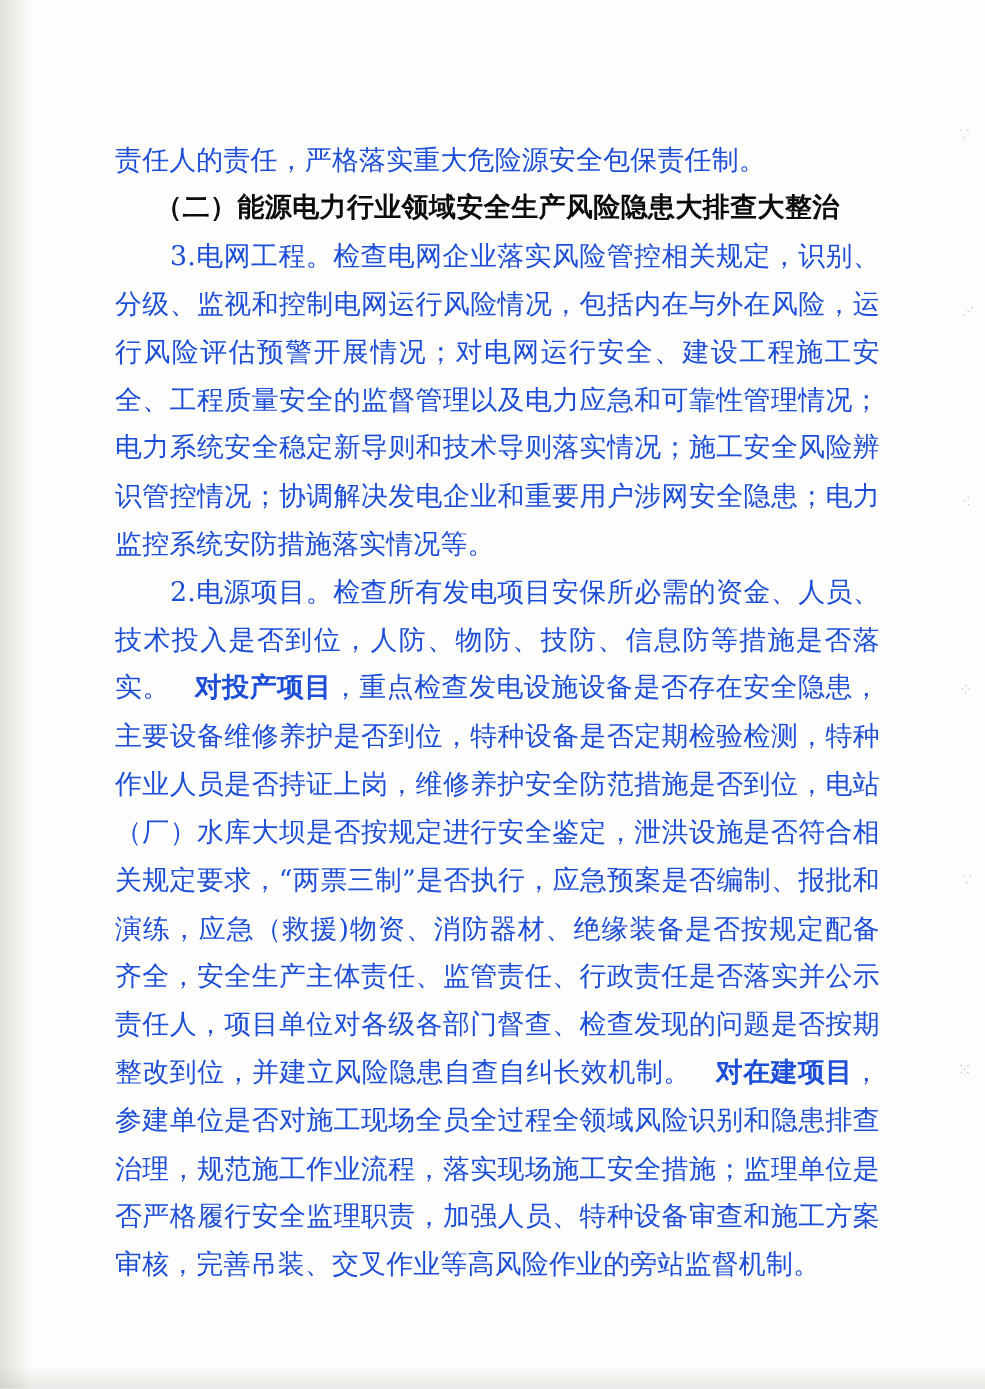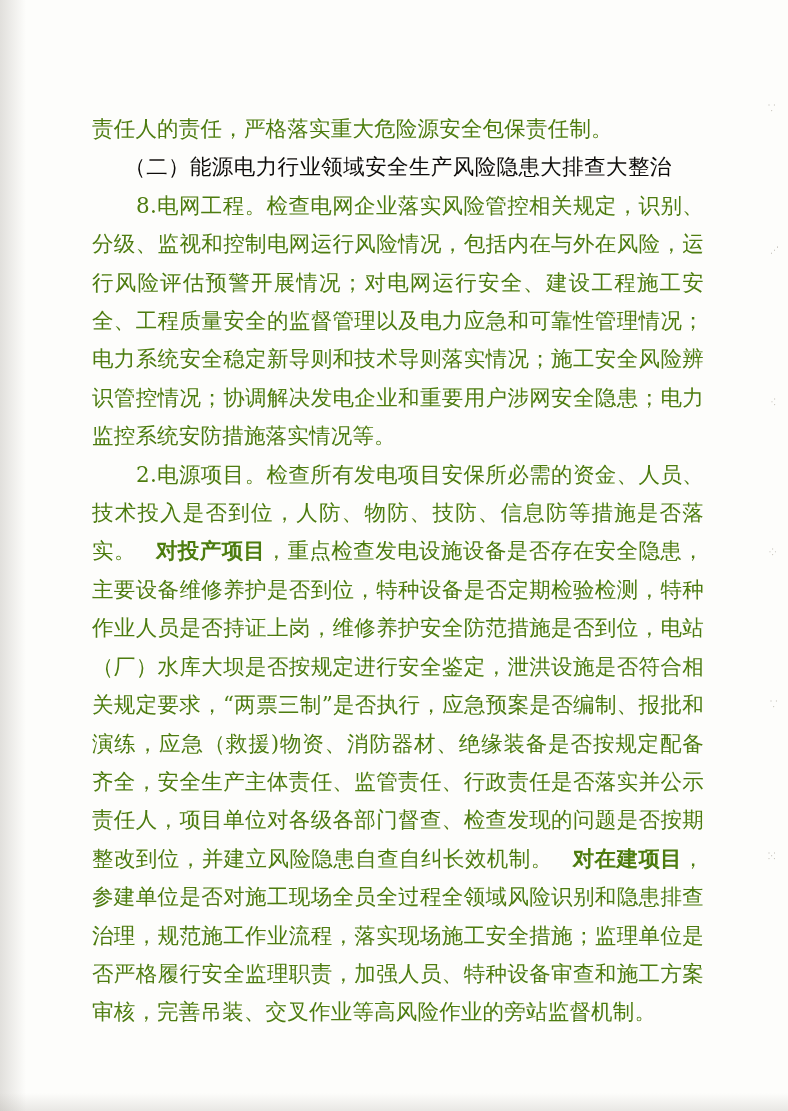--- a/index.html
+++ b/index.html
@@ -30,34 +30,34 @@
   .doc-body {
     position: absolute;
     left: 92px;
     top: 110px;
     width: 612px;
   }
   .para {
     margin: 0 0 0 0;
     font-size: 21.5px;
     line-height: 38.4px;
-    color: #4d7c0f;
+    color: #1d4ed8;
     text-align: justify;
     text-justify: inter-ideograph;
     letter-spacing: 0.2px;
   }
   .para + .para {
     margin-top: 0px;
   }
   .indent2 {
     text-indent: 44px;
   }
   .center-head {
     text-align: center;
-    font-weight: normal;
+    font-weight: bold;
     font-size: 21.5px;
     line-height: 38.4px;
     color: #0e0c0a;
     letter-spacing: 0.4px;
   }
   .bold {
     font-weight: bold;
     margin-left: 20px;
   }
   .edge-shadow-left {
@@ -93,18 +93,18 @@
   <div class="speckle" style="left:769px; top:548px;">⁘</div>
   <div class="speckle" style="left:770px; top:700px;">⸪</div>
   <div class="speckle" style="left:768px; top:852px;">⁙</div>
 
   <div class="doc-body">
 
     <p class="para">责任人的责任，严格落实重大危险源安全包保责任制。</p>
 
     <p class="para center-head">（二）能源电力行业领域安全生产风险隐患大排查大整治</p>
 
-    <p class="para indent2">8.电网工程。检查电网企业落实风险管控相关规定，识别、分级、监视和控制电网运行风险情况，包括内在与外在风险，运行风险评估预警开展情况；对电网运行安全、建设工程施工安全、工程质量安全的监督管理以及电力应急和可靠性管理情况；电力系统安全稳定新导则和技术导则落实情况；施工安全风险辨识管控情况；协调解决发电企业和重要用户涉网安全隐患；电力监控系统安防措施落实情况等。</p>
+    <p class="para indent2">3.电网工程。检查电网企业落实风险管控相关规定，识别、分级、监视和控制电网运行风险情况，包括内在与外在风险，运行风险评估预警开展情况；对电网运行安全、建设工程施工安全、工程质量安全的监督管理以及电力应急和可靠性管理情况；电力系统安全稳定新导则和技术导则落实情况；施工安全风险辨识管控情况；协调解决发电企业和重要用户涉网安全隐患；电力监控系统安防措施落实情况等。</p>
 
     <p class="para indent2">2.电源项目。检查所有发电项目安保所必需的资金、人员、技术投入是否到位，人防、物防、技防、信息防等措施是否落实。<span class="bold">对投产项目</span>，重点检查发电设施设备是否存在安全隐患，主要设备维修养护是否到位，特种设备是否定期检验检测，特种作业人员是否持证上岗，维修养护安全防范措施是否到位，电站（厂）水库大坝是否按规定进行安全鉴定，泄洪设施是否符合相关规定要求，“两票三制”是否执行，应急预案是否编制、报批和演练，应急（救援)物资、消防器材、绝缘装备是否按规定配备齐全，安全生产主体责任、监管责任、行政责任是否落实并公示责任人，项目单位对各级各部门督查、检查发现的问题是否按期整改到位，并建立风险隐患自查自纠长效机制。<span class="bold">对在建项目</span>，参建单位是否对施工现场全员全过程全领域风险识别和隐患排查治理，规范施工作业流程，落实现场施工安全措施；监理单位是否严格履行安全监理职责，加强人员、特种设备审查和施工方案审核，完善吊装、交叉作业等高风险作业的旁站监督机制。</p>
 
   </div>
 </div>
 
 </body></html>

